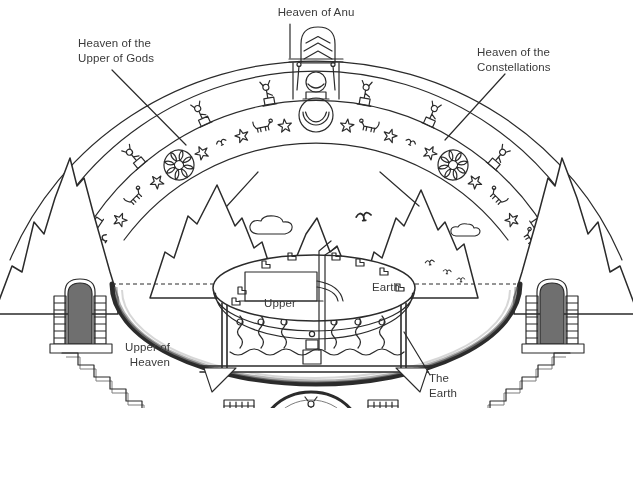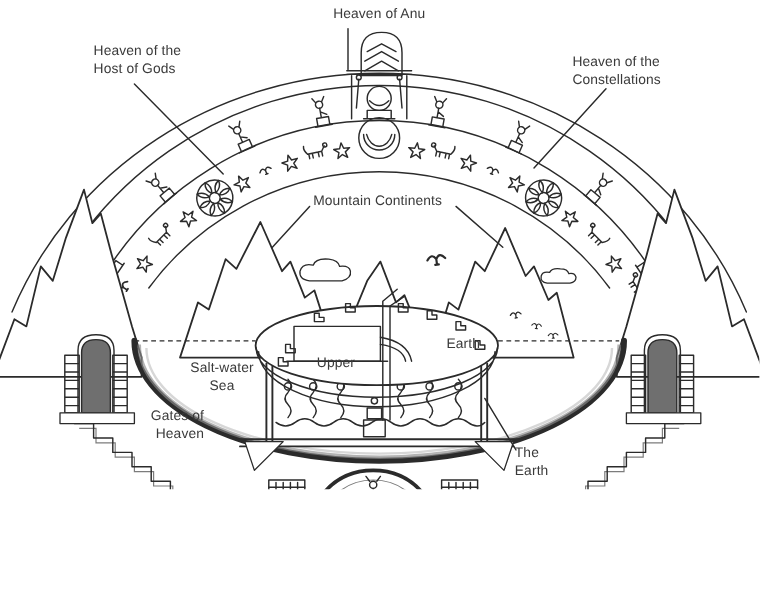--- a/index.html
+++ b/index.html
@@ -253,39 +253,32 @@
     <path d="M430,375 L404,332"></path>
   </g>
 </svg>
 
 <div class="lbl c" style="left:261px;top:5px;width:110px;">
   <span>Heaven of Anu</span>
 </div>
 
 <div class="lbl" style="left:78px;top:36px;">
   <div>Heaven of the</div>
-  <div>Host of Gods</div>
+  <div>Upper of Gods</div>
 </div>
 
 <div class="lbl" style="left:477px;top:45px;">
   <div>Heaven of the</div>
   <div>Constellations</div>
 </div>
 
-<div class="lbl" style="left:261px;top:161px;">
-  <span>Mountain Continents</span>
-</div>
-
-<div class="lbl c" style="left:150px;top:300px;width:70px;">
-  <div>Salt-water</div>
-  <div>Sea</div>
-</div>
+
 
 <div class="lbl r" style="left:96px;top:340px;width:74px;">
-  <div>Gates of</div>
+  <div>Upper of</div>
   <div>Heaven</div>
 </div>
 
 <div class="lbl" style="left:264px;top:280px;margin-top:16px;">
   <span>Upper</span>
 </div>
 
 <div class="lbl" style="left:337px;top:280px;margin-left:35px;">
   <span>Earth</span>
 </div>

